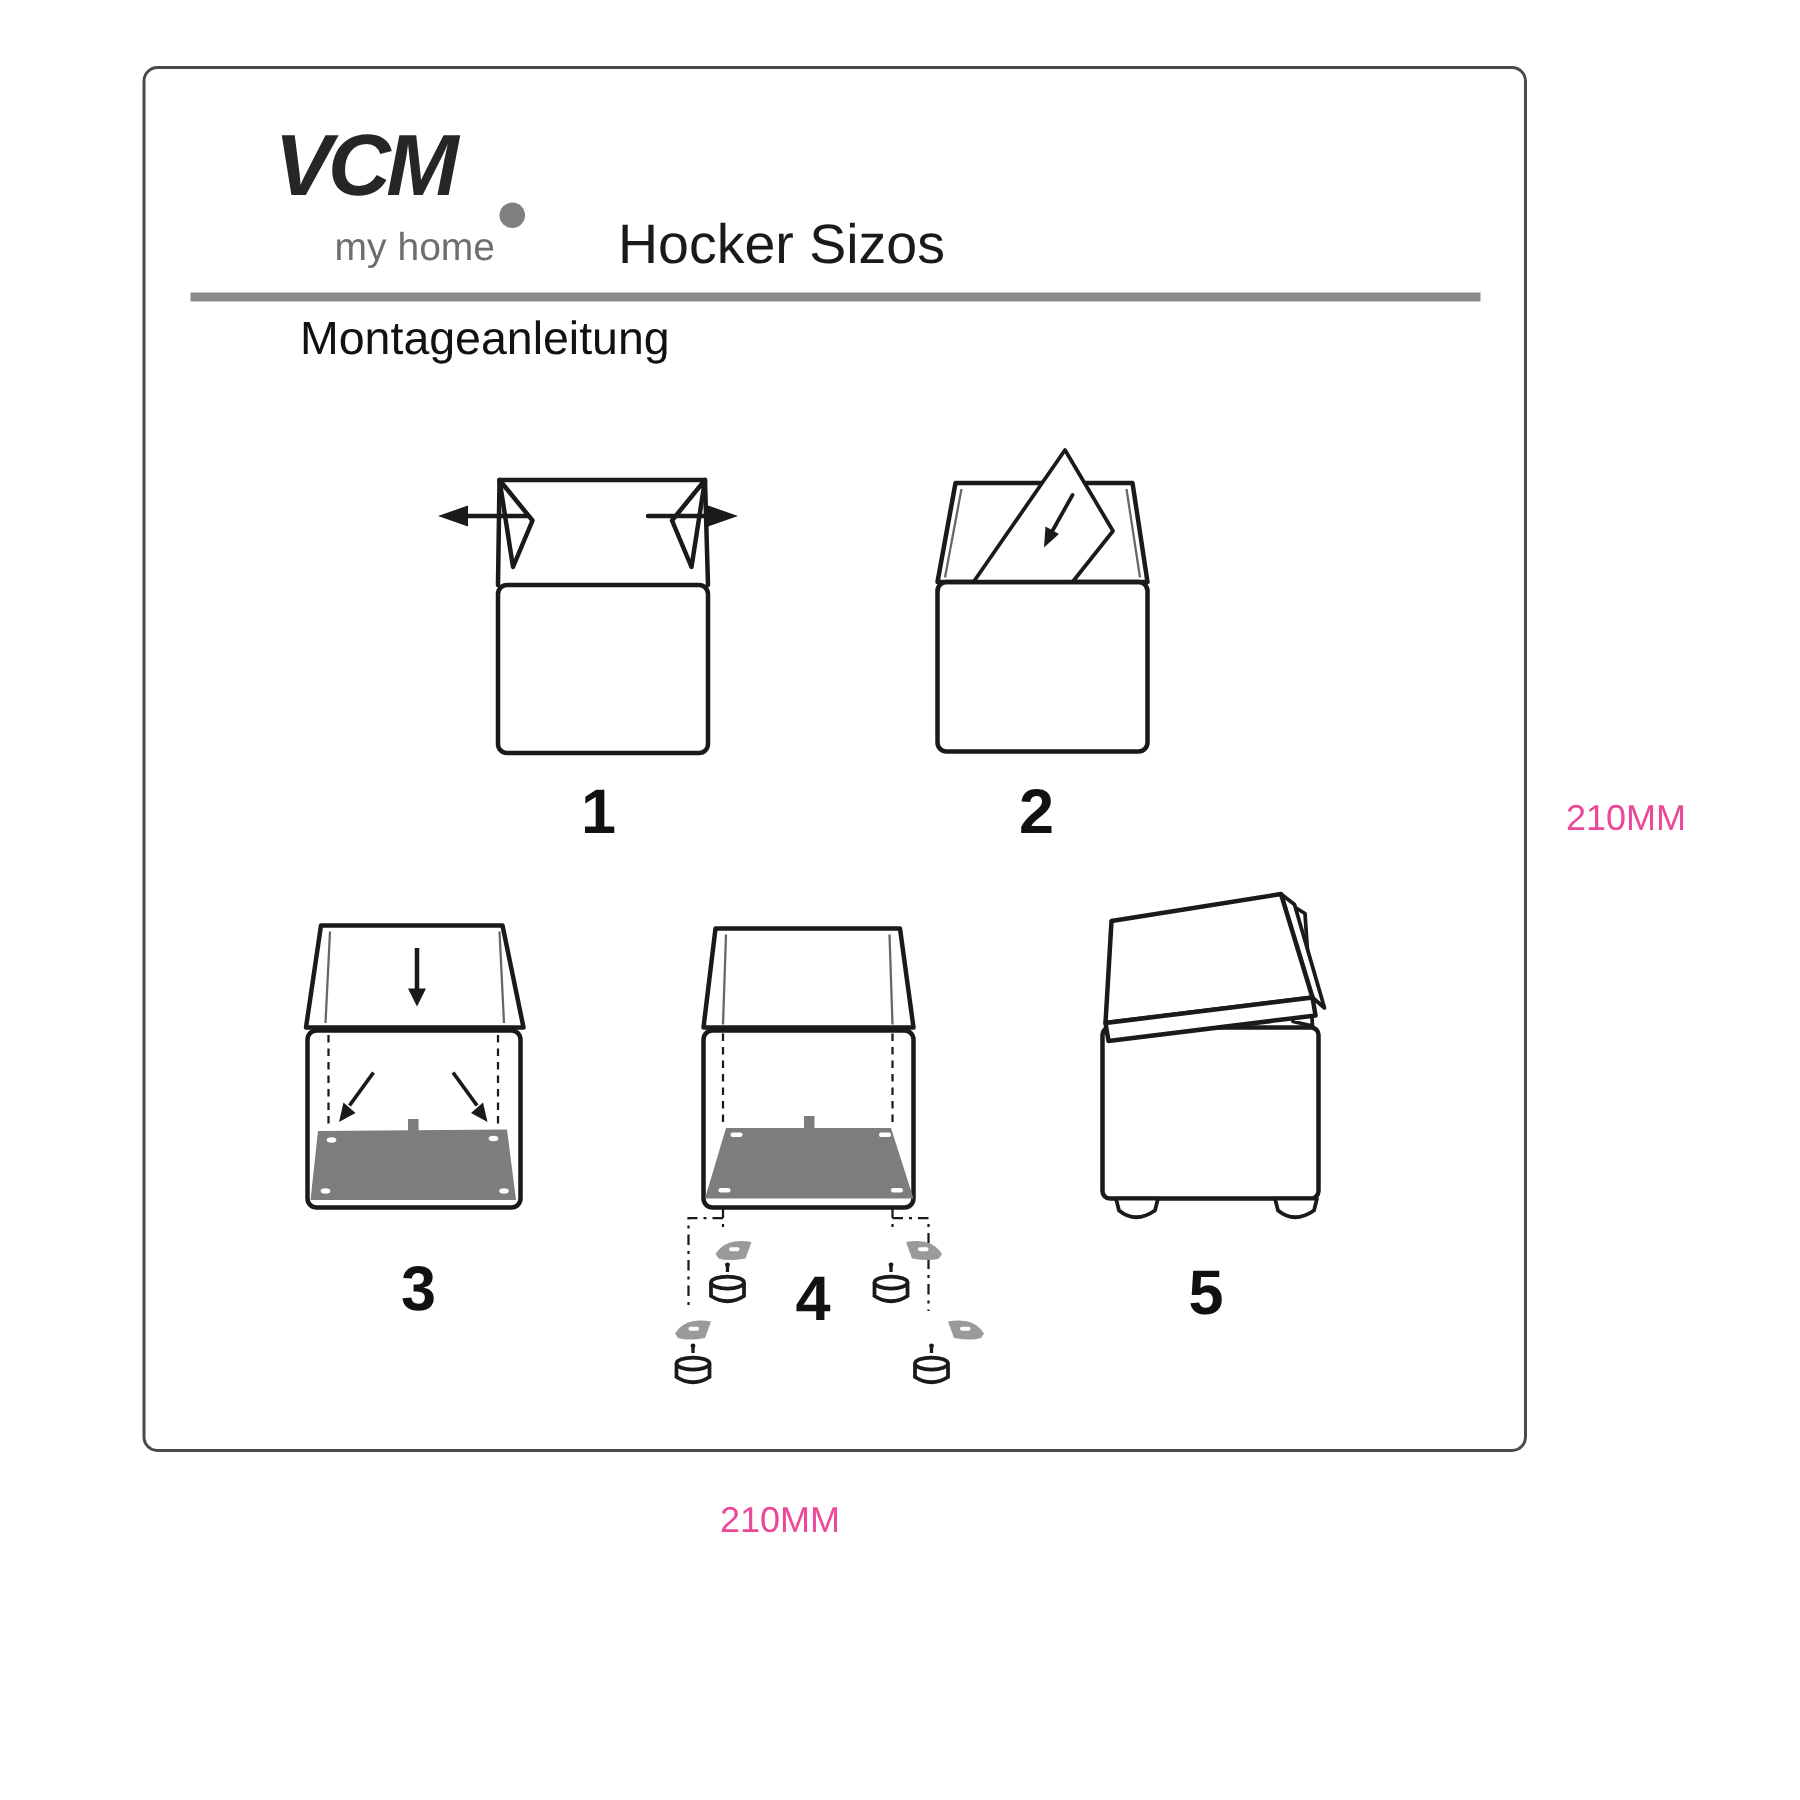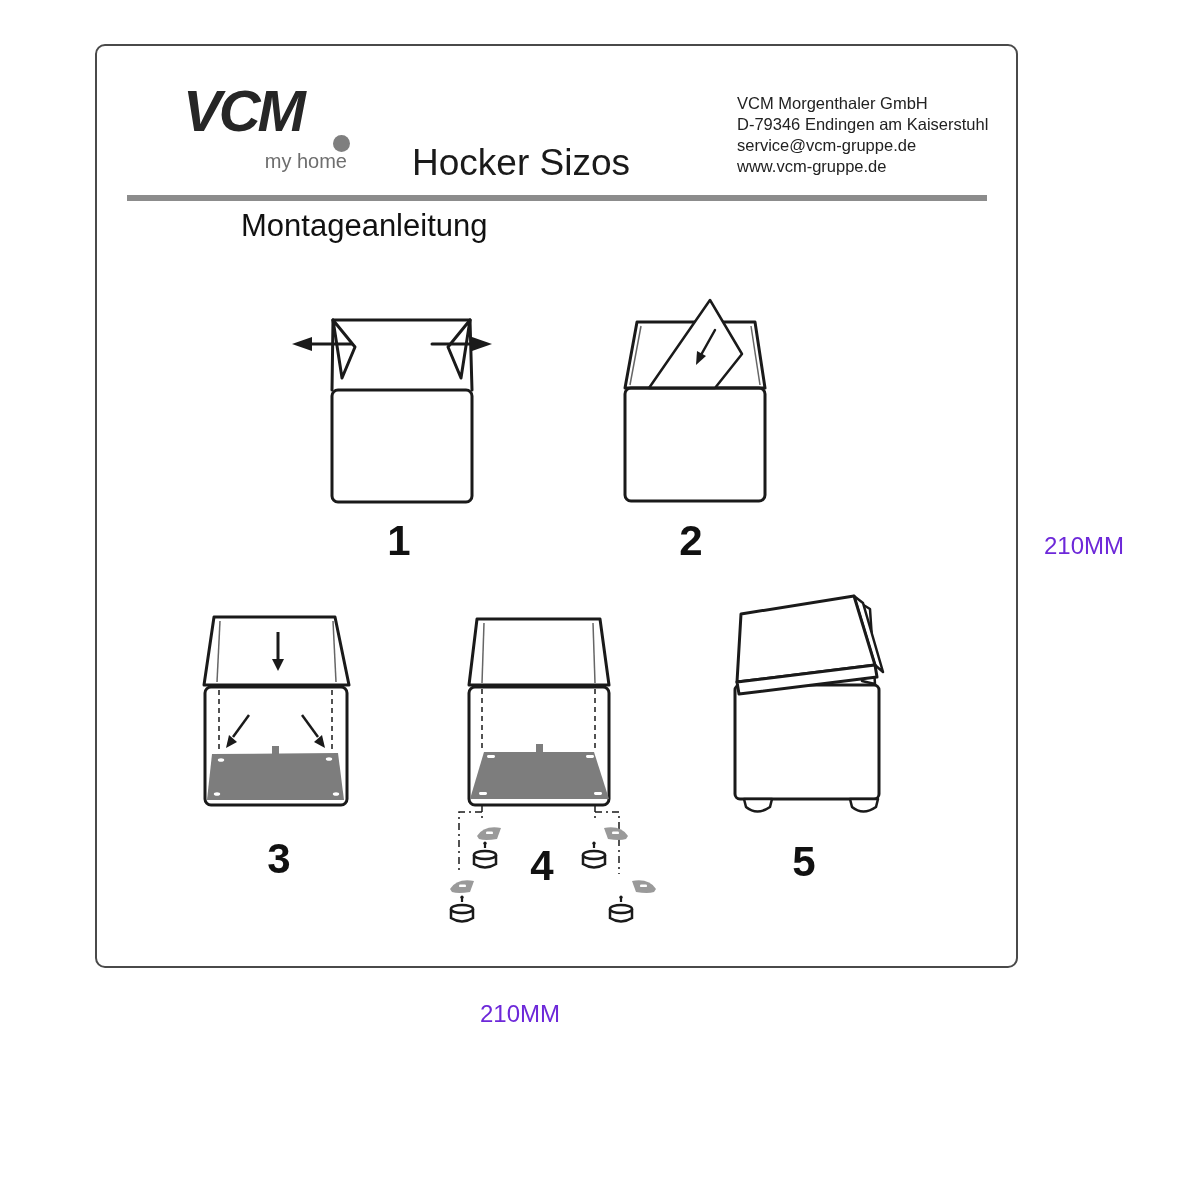--- a/index.html
+++ b/index.html
@@ -16,62 +16,56 @@
 
   
   .logo-vcm {
     left:64px; top:36px; font-size:58px; font-weight:bold; font-style:italic;
     letter-spacing:-3px; color:#262626; line-height:1;margin-left:22px;
   }
   .logo-dot {
     left:236px; top:89px; width:17px; height:17px; border-radius:50%; background:#7f7f7f;
   }
   .logo-sub {
-    left:120px; top:104px; width:130px; text-align:right;
-    font-size:20px; color:#6e6e6e; line-height:1.1;
+    left:103px; top:104px; width:130px; text-align:right;
+    font-size:26px; color:#6e6e6e; line-height:1.1;
   }
   .doc-title { left:315px; top:97px; font-size:37px; font-weight:normal; line-height:1.1; }
   .company { left:640px; top:47px; font-size:16.5px; line-height:21px; color:#222; }
   .divider { left:30px; top:149px; width:860px; height:6px; background:#8c8c8c; }
-  .heading { font-size:31px; line-height:1.1; color:#111;margin-left:41px; }
+  .heading { font-size:31px; line-height:1.1; color:#111; }
   .heading-de { left:103px; top:163px; }
   .heading-en { left:495px; top:163px; }
 
   
   .step-num {
     font-size:42px; font-weight:bold; color:#111; line-height:1;
     transform:translateX(-50%);
   }
 
   
-  .dim { font-size:24px; color:#6d28d9; line-height:1.1; }
+  .dim { font-size:24px; color:#ec4899; line-height:1.1; }
   .dim-right { left:1044px; top:533px; }
   .dim-bottom { left:480px; top:1001px; }
 
   svg { display:block; overflow:visible; }
 </style>
 </head>
 <body>
 
 <div class="canvas">
 
   <div class="page">
 
     <div class="abs logo-vcm">VCM</div>
     <div class="abs logo-dot"></div>
     <div class="abs logo-sub">my home</div>
 
     <div class="abs doc-title">Hocker Sizos</div>
 
-    <div class="abs company">
-      <div>VCM Morgenthaler GmbH</div>
-      <div>D-79346 Endingen am Kaiserstuhl</div>
-      <div>service@vcm-gruppe.de</div>
-      <div>www.vcm-gruppe.de</div>
-    </div>
 
     <div class="abs divider"></div>
 
     <div class="abs heading heading-de">Montageanleitung</div>
 
     <svg class="abs" style="left:185px;top:256px" width="220" height="215" viewBox="0 0 220 215">
       <g stroke="#1a1a1a" stroke-width="3" fill="#fff" stroke-linejoin="round" stroke-linecap="round">
         <path d="M51 18 L188 18" fill="none"></path>
         <path d="M51 18 L50 88" fill="none"></path>
         <path d="M188 18 L190 88" fill="none"></path>

